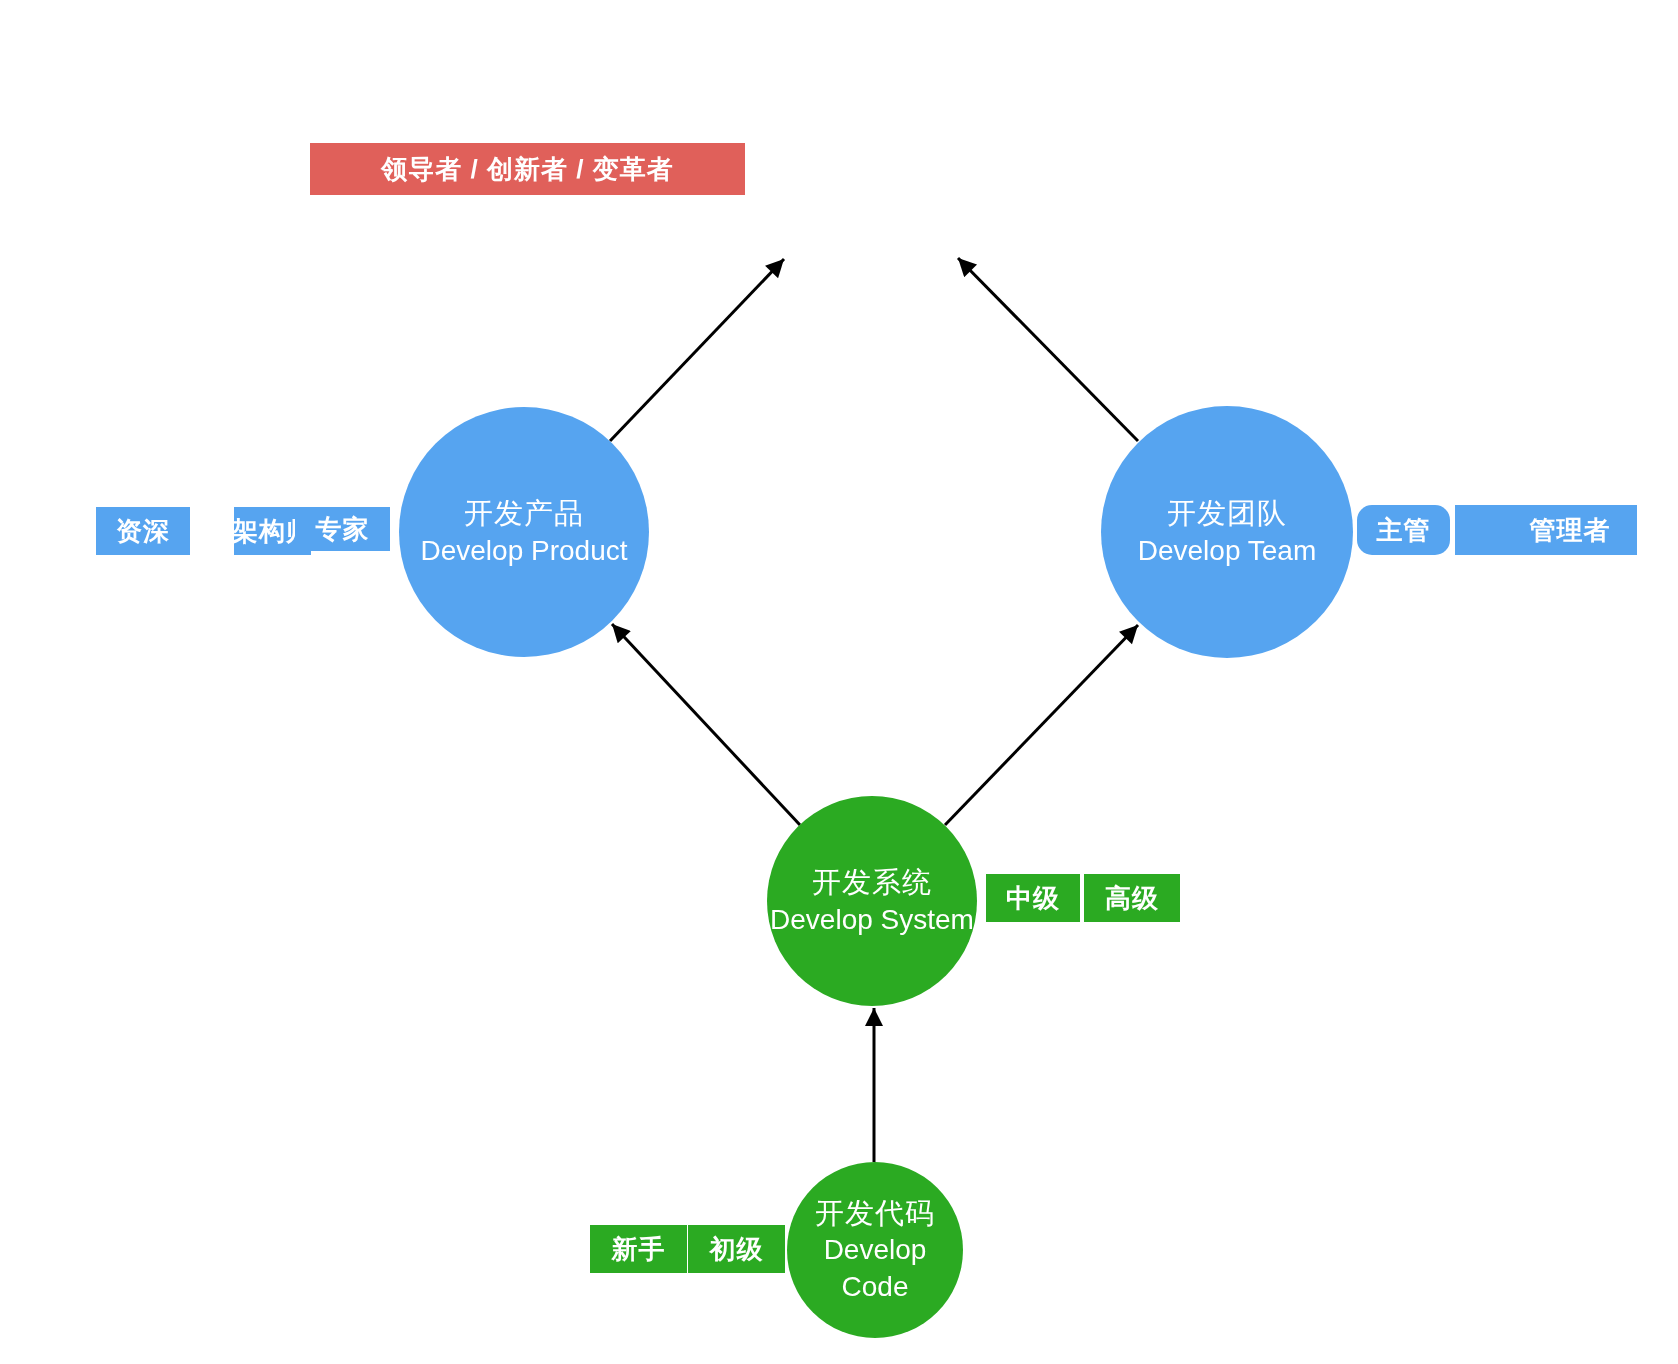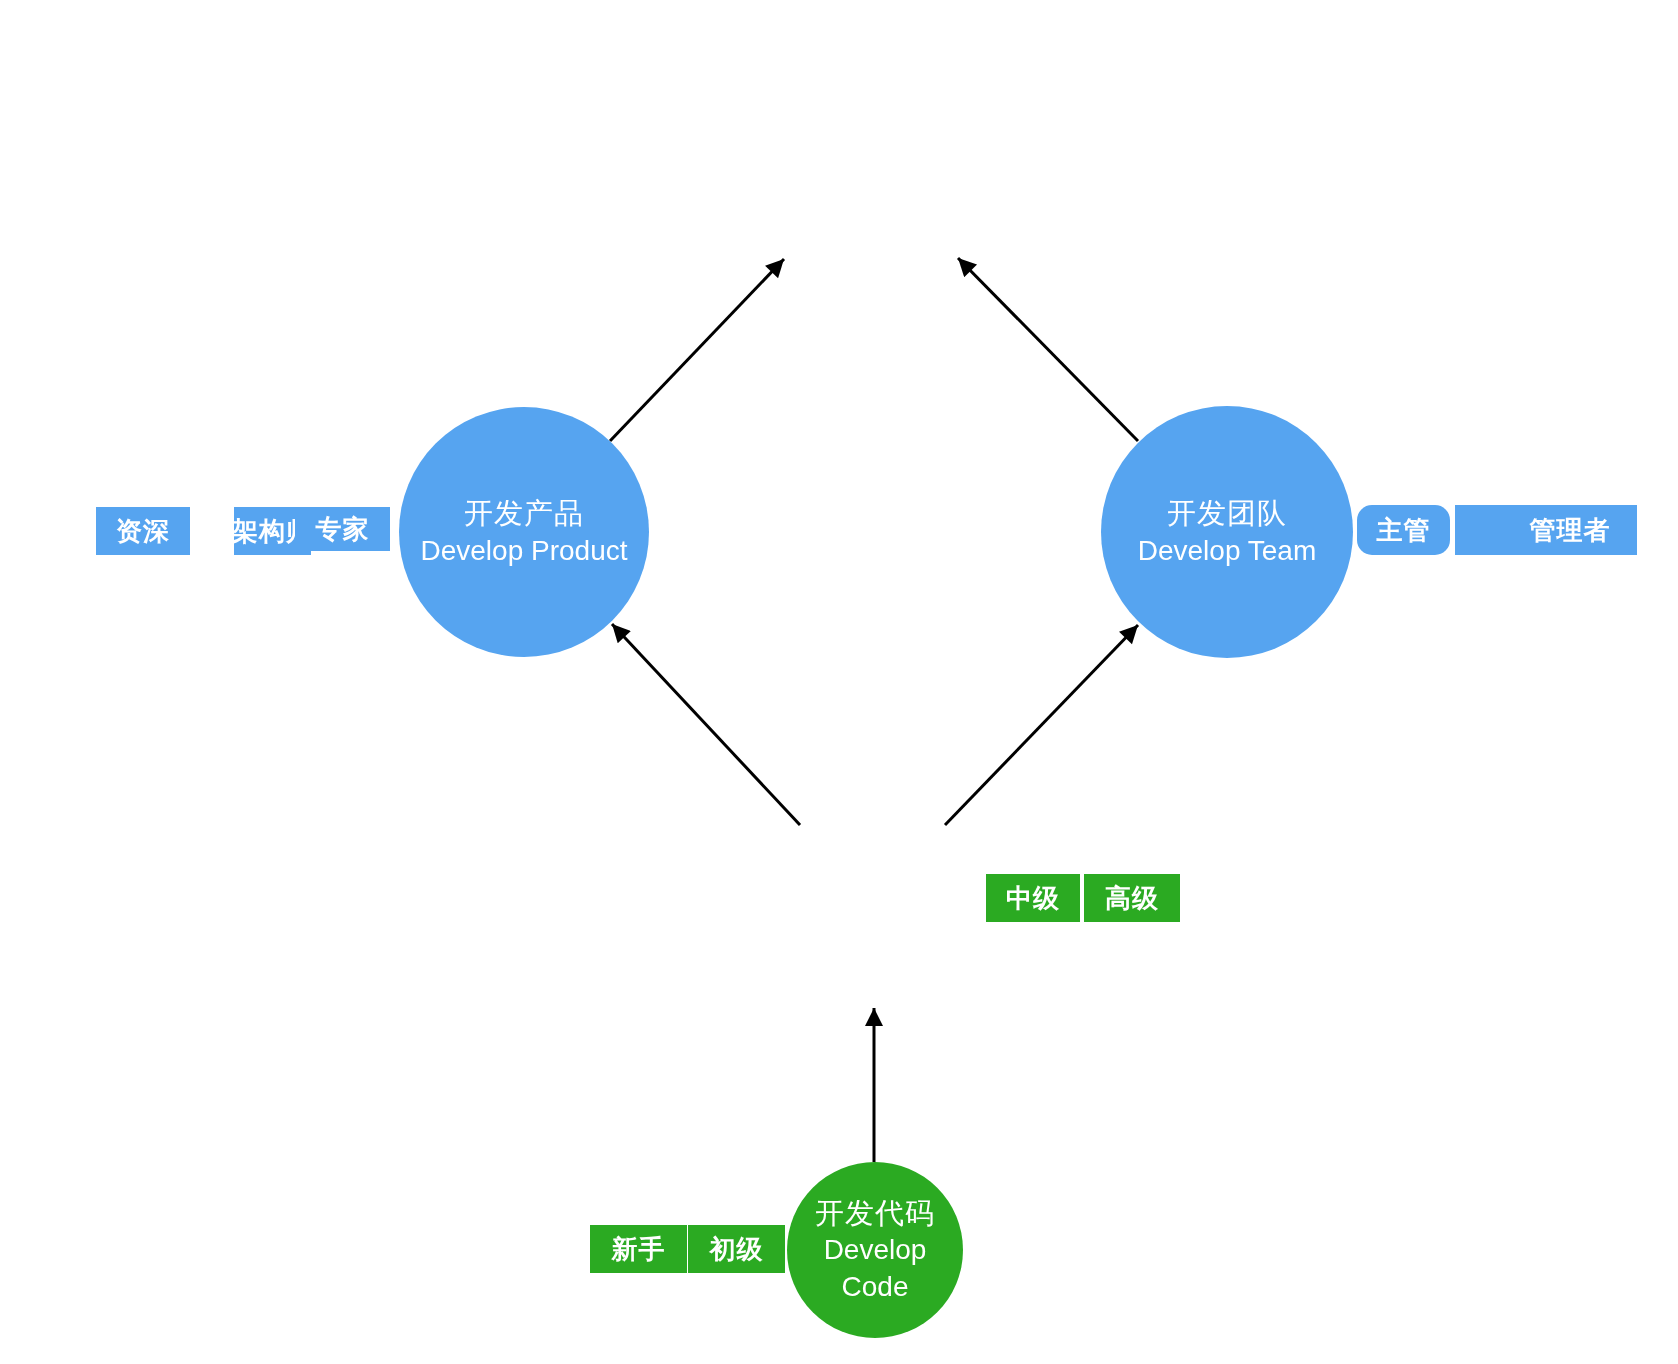--- a/index.html
+++ b/index.html
@@ -108,26 +108,31 @@
   <div class="node node-product" id="node-product">
     <div class="zh">开发产品</div>
     <div class="en">Develop Product</div>
   </div>
 
   <div class="node node-team" id="node-team">
     <div class="zh">开发团队</div>
     <div class="en">Develop Team</div>
   </div>
 
+  <div class="node node-system" id="node-system">
+    <div class="zh">开发系统</div>
+    <div class="en">Develop System</div>
+  </div>
 
   <div class="node node-code" id="node-code">
     <div class="zh">开发代码</div>
     <div class="en">Develop Code</div>
   </div>
 
+  <div class="tag tag-red" id="tag-leader">领导者 / 创新者 / 变革者</div>
 
   <div class="tag tag-blue" id="tag-senior">资深</div>
   <div class="tag tag-blue" id="tag-architect">架构师</div>
   <div class="tag tag-blue" id="tag-expert">专家</div>
 
   <div class="tag tag-blue" id="tag-lead">主管</div>
   <div class="tag tag-blue" id="tag-manager">管理者</div>
 
   <div class="tag tag-green" id="tag-mid">中级</div>
   <div class="tag tag-green" id="tag-advanced">高级</div>

